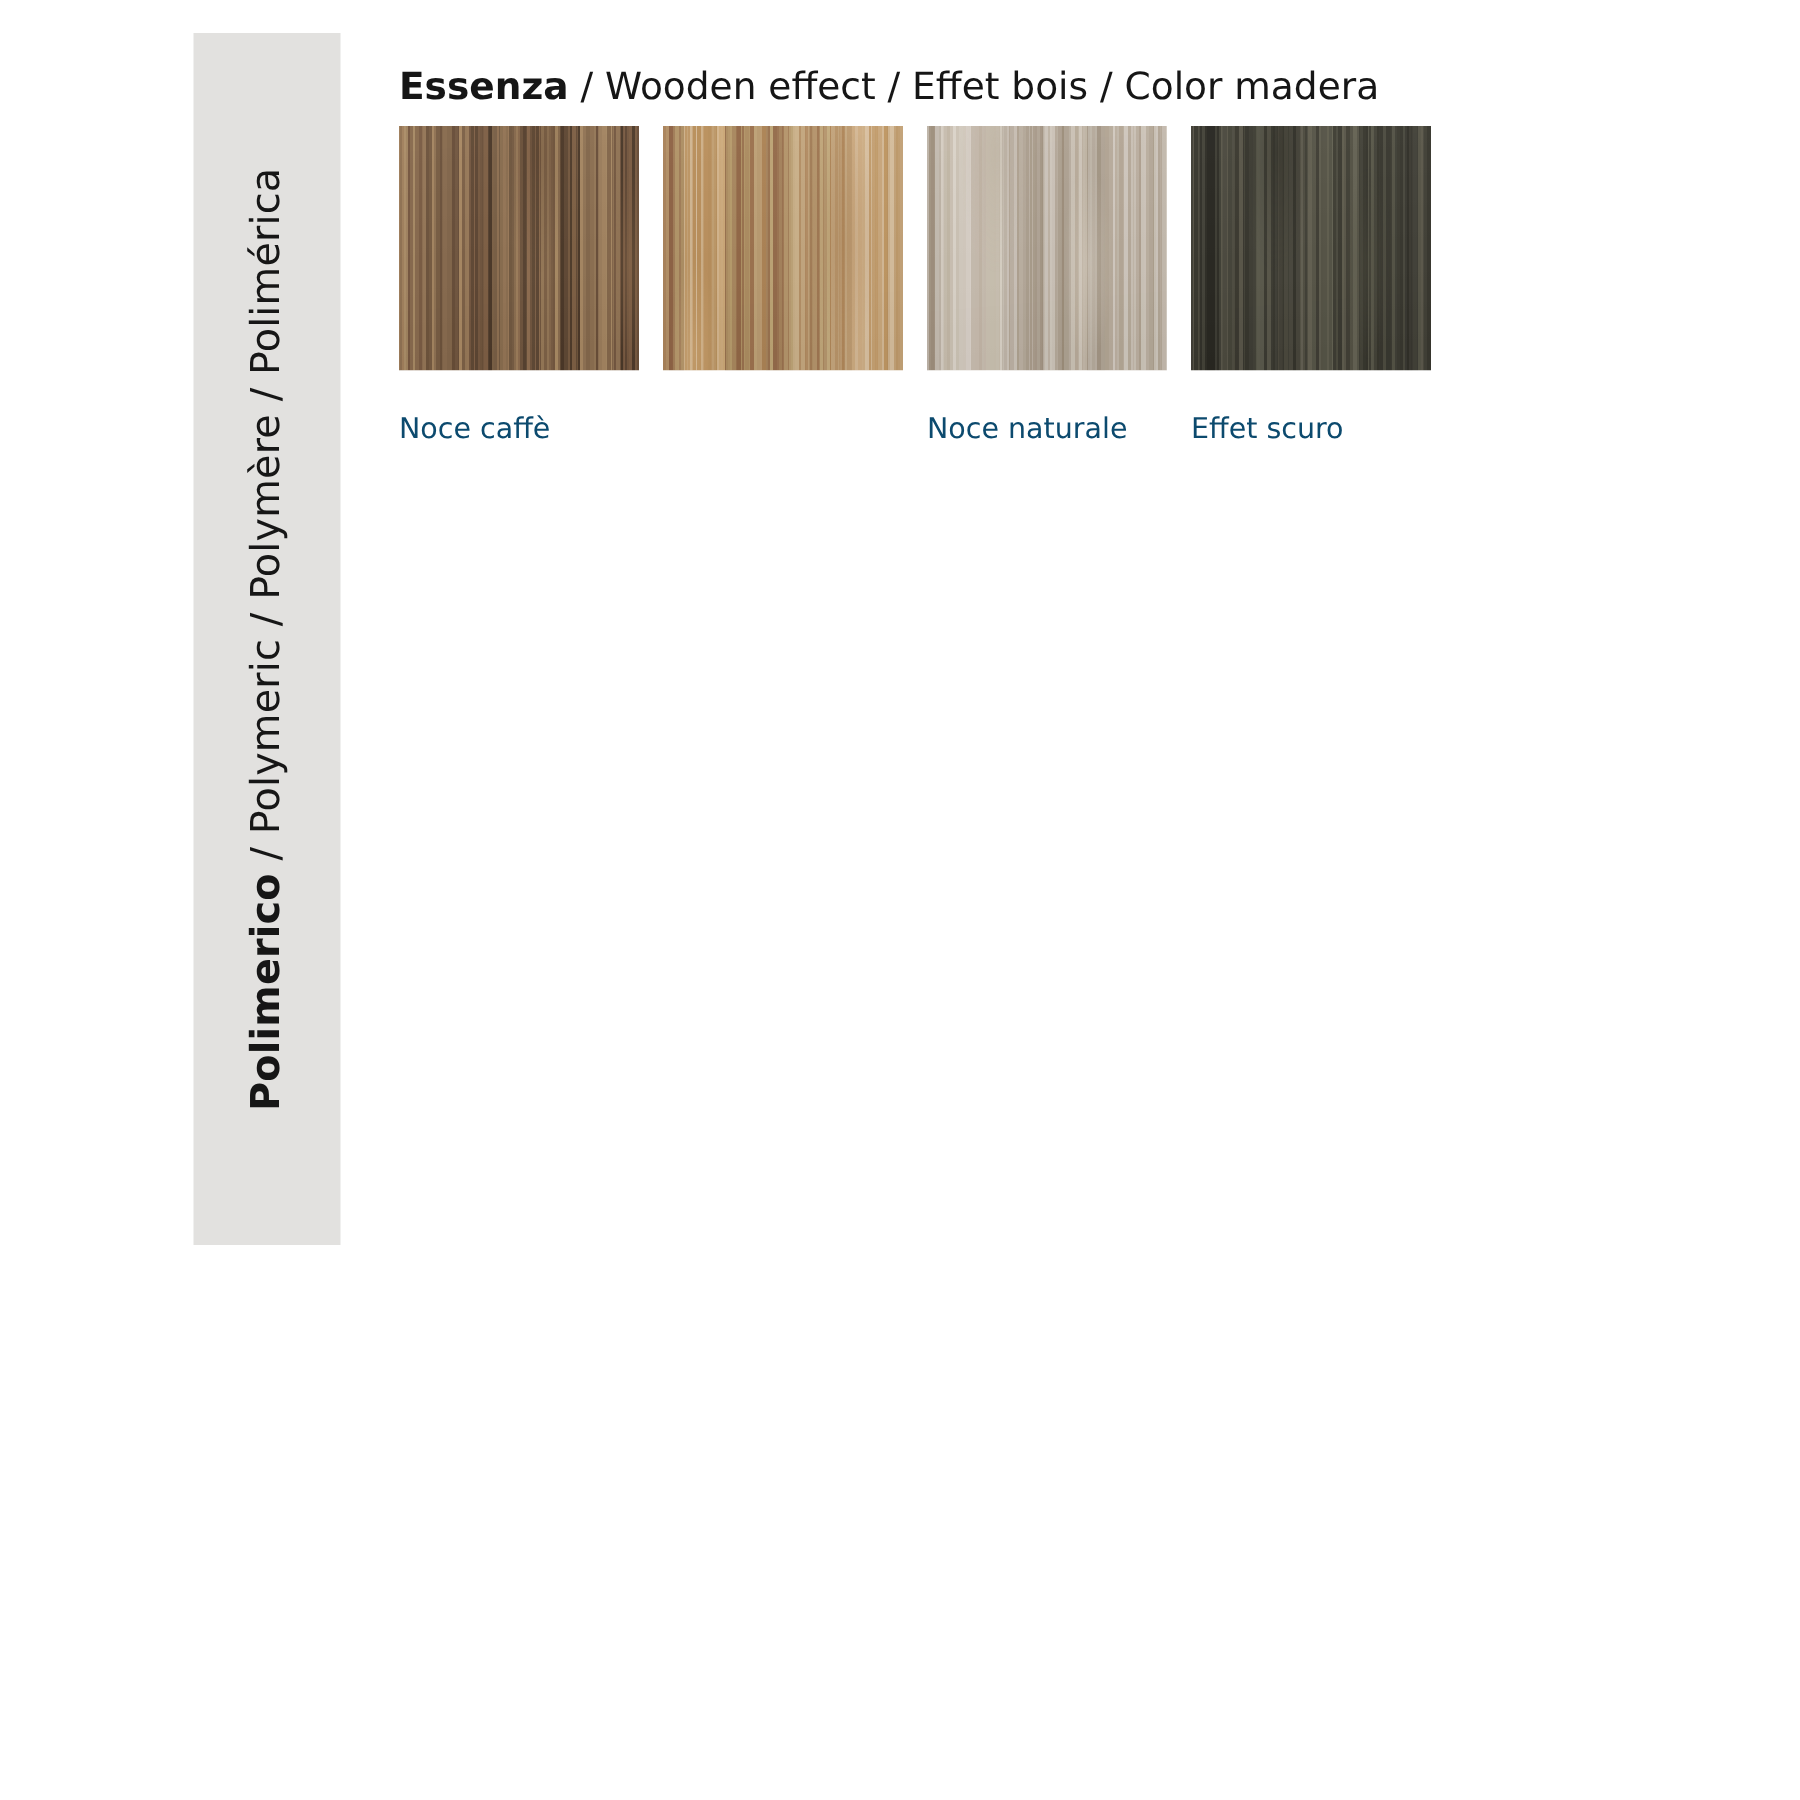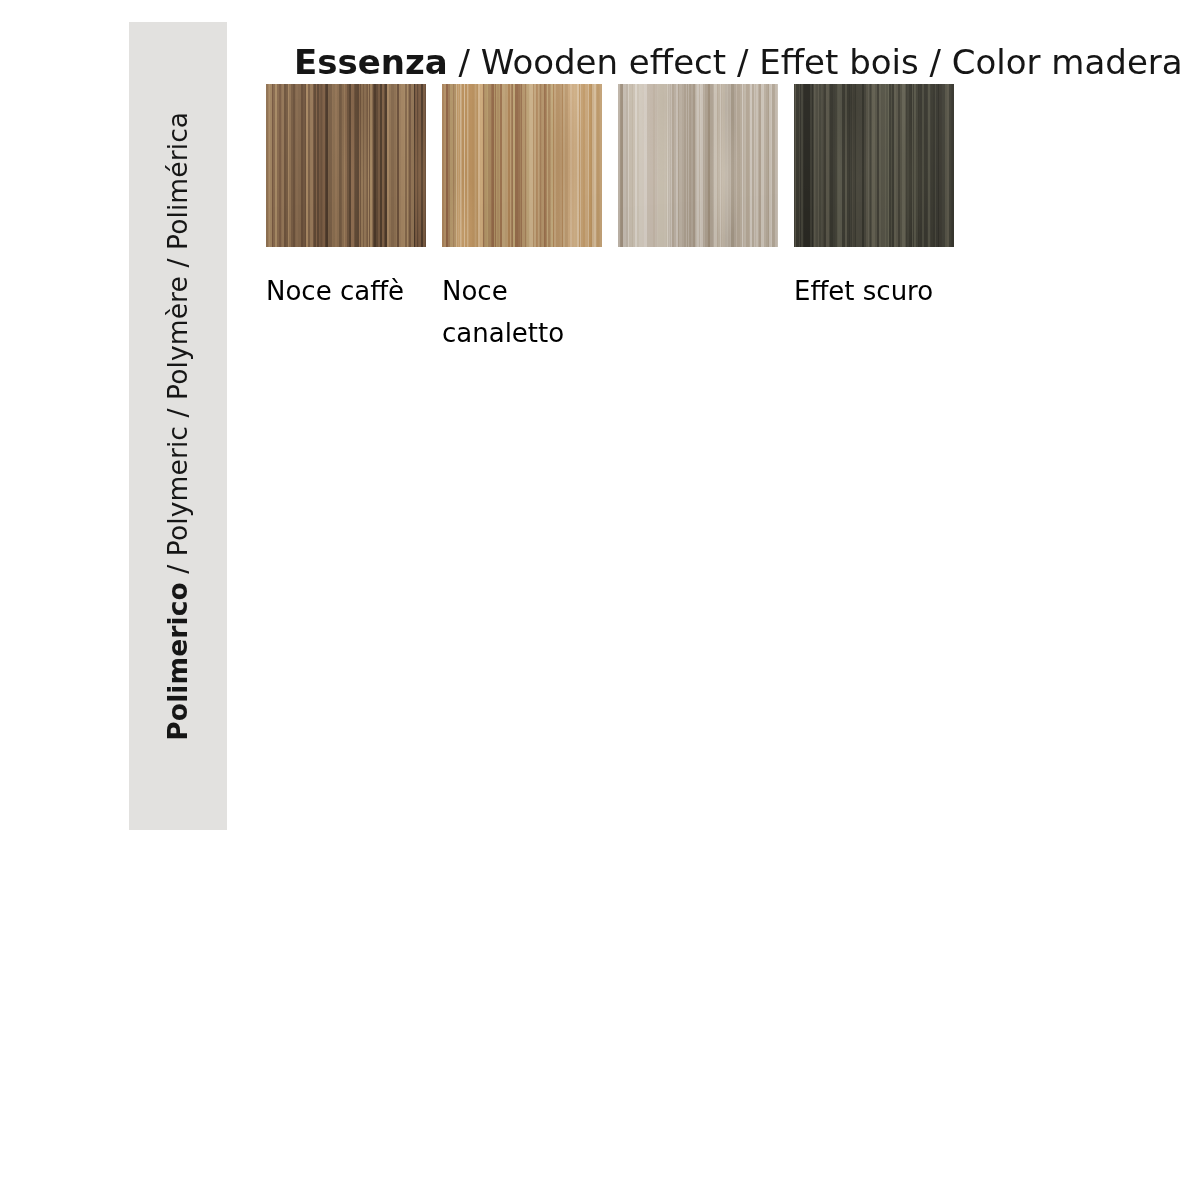--- a/index.html
+++ b/index.html
@@ -55,25 +55,24 @@
     position: absolute;
     left: 266px;
     top: 0;
     width: 900px;
   }
 
   .title {
     position: absolute;
     left: 0;
     top: 44px;
-    font-size: 34px;
+    font-size: 25px;
     line-height: 1.1;
     white-space: nowrap;
     color: #161616;
-    margin-left: 28px;
   }
   .title .strong {
     font-weight: 700;
   }
   .title .light {
     font-weight: 400;
   }
 
   
   .swatch-grid {
@@ -103,24 +102,24 @@
     opacity: 0.55;
   }
   .grain-figure {
     position: absolute;
     inset: 0;
     opacity: 0.30;
   }
 
   .swatch-name {
     margin-top: 24px;
-    font-size: 26px;
+    font-size: 19px;
     line-height: 1.6;
     font-weight: 400;
-    color: #000000;
+    color: #0c4a6e;
     max-width: 150px;
   }
 </style>
 </head>
 <body>
 
 <div class="sidebar">
   <div class="sidebar-label-wrap">
     <div class="sidebar-label"><span class="strong">Polimerico</span><span class="light"> / Polymeric / Polymère / Polimérica</span></div>
   </div>
@@ -140,29 +139,29 @@
       </div>
       <div class="swatch-name">Noce caffè</div>
     </div>
 
     <div class="swatch-cell">
       <div class="swatch-chip">
         <div class="grain" style="background: linear-gradient(90deg, rgb(180, 146, 105) 0%, rgb(180, 146, 105) 2.56%, rgb(164, 129, 90) 2.56%, rgb(164, 129, 90) 8.71%, rgb(200, 167, 125) 8.71%, rgb(200, 167, 125) 18.9%, rgb(198, 166, 124) 18.9%, rgb(198, 166, 124) 22.32%, rgb(209, 177, 134) 22.32%, rgb(209, 177, 134) 25.93%, rgb(164, 129, 89) 25.93%, rgb(164, 129, 89) 36.38%, rgb(174, 139, 99) 36.38%, rgb(174, 139, 99) 40.33%, rgb(190, 157, 116) 40.33%, rgb(190, 157, 116) 42.85%, rgb(166, 131, 92) 42.85%, rgb(166, 131, 92) 49.86%, rgb(172, 138, 98) 49.86%, rgb(172, 138, 98) 54.14%, rgb(186, 152, 111) 54.14%, rgb(186, 152, 111) 60.63%, rgb(173, 139, 99) 60.63%, rgb(173, 139, 99) 69.49%, rgb(191, 158, 117) 69.49%, rgb(191, 158, 117) 78.66%, rgb(205, 172, 130) 78.66%, rgb(205, 172, 130) 84.85%, rgb(203, 170, 128) 84.85%, rgb(203, 170, 128) 93.21%, rgb(198, 166, 124) 93.21%, rgb(198, 166, 124) 100%);"></div>
         <div class="grain-fine" style="background: linear-gradient(90deg, rgba(0, 0, 0, 0.243) 0%, rgba(0, 0, 0, 0.243) 1.39%, rgba(0, 0, 0, 0.043) 1.39%, rgba(0, 0, 0, 0.043) 2.46%, rgba(0, 0, 0, 0.43) 2.46%, rgba(0, 0, 0, 0.43) 4.04%, rgba(0, 0, 0, 0.07) 4.04%, rgba(0, 0, 0, 0.07) 5.16%, rgba(255, 255, 255, 0.27) 5.16%, rgba(255, 255, 255, 0.27) 6.64%, rgba(0, 0, 0, 0.067) 6.64%, rgba(0, 0, 0, 0.067) 7.64%, rgba(255, 255, 255, 0.184) 7.64%, rgba(255, 255, 255, 0.184) 9.11%, rgba(0, 0, 0, 0.345) 9.11%, rgba(0, 0, 0, 0.345) 10.2%, rgba(0, 0, 0, 0.106) 10.2%, rgba(0, 0, 0, 0.106) 10.57%, rgba(0, 0, 0, 0.353) 10.57%, rgba(0, 0, 0, 0.353) 11.43%, rgba(255, 255, 255, 0.286) 11.43%, rgba(255, 255, 255, 0.286) 12.05%, rgba(0, 0, 0, 0.027) 12.05%, rgba(0, 0, 0, 0.027) 12.66%, rgba(0, 0, 0, 0.49) 12.66%, rgba(0, 0, 0, 0.49) 13.89%, rgba(255, 255, 255, 0.408) 13.89%, rgba(255, 255, 255, 0.408) 14.21%, rgba(0, 0, 0, 0.49) 14.21%, rgba(0, 0, 0, 0.49) 15.85%, rgba(255, 255, 255, 0.165) 15.85%, rgba(255, 255, 255, 0.165) 16.53%, rgba(0, 0, 0, 0.2) 16.53%, rgba(0, 0, 0, 0.2) 17.17%, rgba(0, 0, 0, 0.467) 17.17%, rgba(0, 0, 0, 0.467) 18.63%, rgba(0, 0, 0, 0.482) 18.63%, rgba(0, 0, 0, 0.482) 19.96%, rgba(0, 0, 0, 0.353) 19.96%, rgba(0, 0, 0, 0.353) 20.47%, rgba(0, 0, 0, 0.145) 20.47%, rgba(0, 0, 0, 0.145) 21.13%, rgba(0, 0, 0, 0.314) 21.13%, rgba(0, 0, 0, 0.314) 21.88%, rgba(0, 0, 0, 0.455) 21.88%, rgba(0, 0, 0, 0.455) 22.5%, rgba(255, 255, 255, 0.082) 22.5%, rgba(255, 255, 255, 0.082) 23.53%, rgba(0, 0, 0, 0.184) 23.53%, rgba(0, 0, 0, 0.184) 24.26%, rgba(0, 0, 0, 0.13) 24.26%, rgba(0, 0, 0, 0.13) 24.81%, rgba(0, 0, 0, 0.227) 24.81%, rgba(0, 0, 0, 0.227) 26.4%, rgba(255, 255, 255, 0.153) 26.4%, rgba(255, 255, 255, 0.153) 27.16%, rgba(255, 255, 255, 0.275) 27.16%, rgba(255, 255, 255, 0.275) 27.85%, rgba(255, 255, 255, 0.37) 27.85%, rgba(255, 255, 255, 0.37) 28.92%, rgba(255, 255, 255, 0.086) 28.92%, rgba(255, 255, 255, 0.086) 30.33%, rgba(0, 0, 0, 0.2) 30.33%, rgba(0, 0, 0, 0.2) 31.03%, rgba(0, 0, 0, 0.36) 31.03%, rgba(0, 0, 0, 0.36) 32.54%, rgba(255, 255, 255, 0.227) 32.54%, rgba(255, 255, 255, 0.227) 33.03%, rgba(0, 0, 0, 0.22) 33.03%, rgba(0, 0, 0, 0.22) 33.72%, rgba(255, 255, 255, 0.282) 33.72%, rgba(255, 255, 255, 0.282) 34.35%, rgba(255, 255, 255, 0.153) 34.35%, rgba(255, 255, 255, 0.153) 35.68%, rgba(255, 255, 255, 0.286) 35.68%, rgba(255, 255, 255, 0.286) 36.18%, rgba(0, 0, 0, 0.39) 36.18%, rgba(0, 0, 0, 0.39) 37.76%, rgba(255, 255, 255, 0.345) 37.76%, rgba(255, 255, 255, 0.345) 39.31%, rgba(255, 255, 255, 0.235) 39.31%, rgba(255, 255, 255, 0.235) 40.56%, rgba(0, 0, 0, 0.04) 40.56%, rgba(0, 0, 0, 0.04) 41.37%, rgba(0, 0, 0, 0.486) 41.37%, rgba(0, 0, 0, 0.486) 42.79%, rgba(255, 255, 255, 0.02) 42.79%, rgba(255, 255, 255, 0.02) 43.17%, rgba(0, 0, 0, 0.035) 43.17%, rgba(0, 0, 0, 0.035) 43.57%, rgba(0, 0, 0, 0.23) 43.57%, rgba(0, 0, 0, 0.23) 44.59%, rgba(255, 255, 255, 0.482) 44.59%, rgba(255, 255, 255, 0.482) 45.71%, rgba(0, 0, 0, 0.337) 45.71%, rgba(0, 0, 0, 0.337) 46.79%, rgba(0, 0, 0, 0.345) 46.79%, rgba(0, 0, 0, 0.345) 47.44%, rgba(0, 0, 0, 0.21) 47.44%, rgba(0, 0, 0, 0.21) 48.44%, rgba(0, 0, 0, 0.02) 48.44%, rgba(0, 0, 0, 0.02) 49.51%, rgba(0, 0, 0, 0.263) 49.51%, rgba(0, 0, 0, 0.263) 50.3%, rgba(255, 255, 255, 0.17) 50.3%, rgba(255, 255, 255, 0.17) 51.99%, rgba(0, 0, 0, 0.16) 51.99%, rgba(0, 0, 0, 0.16) 52.63%, rgba(255, 255, 255, 0.263) 52.63%, rgba(255, 255, 255, 0.263) 53.42%, rgba(255, 255, 255, 0.384) 53.42%, rgba(255, 255, 255, 0.384) 54.96%, rgba(255, 255, 255, 0.45) 54.96%, rgba(255, 255, 255, 0.45) 56.65%, rgba(0, 0, 0, 0.137) 56.65%, rgba(0, 0, 0, 0.137) 57.54%, rgba(255, 255, 255, 0.247) 57.54%, rgba(255, 255, 255, 0.247) 59.05%, rgba(0, 0, 0, 0.26) 59.05%, rgba(0, 0, 0, 0.26) 59.45%, rgba(0, 0, 0, 0.18) 59.45%, rgba(0, 0, 0, 0.18) 60.29%, rgba(255, 255, 255, 0.157) 60.29%, rgba(255, 255, 255, 0.157) 61.26%, rgba(0, 0, 0, 0.22) 61.26%, rgba(0, 0, 0, 0.22) 61.96%, rgba(255, 255, 255, 0.04) 61.96%, rgba(255, 255, 255, 0.04) 62.54%, rgba(255, 255, 255, 0.15) 62.54%, rgba(255, 255, 255, 0.15) 64.05%, rgba(0, 0, 0, 0.435) 64.05%, rgba(0, 0, 0, 0.435) 64.37%, rgba(0, 0, 0, 0.314) 64.37%, rgba(0, 0, 0, 0.314) 64.93%, rgba(0, 0, 0, 0.08) 64.93%, rgba(0, 0, 0, 0.08) 65.36%, rgba(255, 255, 255, 0.427) 65.36%, rgba(255, 255, 255, 0.427) 66.5%, rgba(0, 0, 0, 0.043) 66.5%, rgba(0, 0, 0, 0.043) 67.19%, rgba(255, 255, 255, 0.173) 67.19%, rgba(255, 255, 255, 0.173) 68.14%, rgba(255, 255, 255, 0.498) 68.14%, rgba(255, 255, 255, 0.498) 69.51%, rgba(0, 0, 0, 0.447) 69.51%, rgba(0, 0, 0, 0.447) 69.86%, rgba(255, 255, 255, 0.114) 69.86%, rgba(255, 255, 255, 0.114) 71.52%, rgba(0, 0, 0, 0.192) 71.52%, rgba(0, 0, 0, 0.192) 72.82%, rgba(255, 255, 255, 0.07) 72.82%, rgba(255, 255, 255, 0.07) 73.43%, rgba(0, 0, 0, 0.157) 73.43%, rgba(0, 0, 0, 0.157) 73.95%, rgba(0, 0, 0, 0.043) 73.95%, rgba(0, 0, 0, 0.043) 74.73%, rgba(0, 0, 0, 0.427) 74.73%, rgba(0, 0, 0, 0.427) 75.41%, rgba(0, 0, 0, 0.267) 75.41%, rgba(0, 0, 0, 0.267) 75.92%, rgba(255, 255, 255, 0.208) 75.92%, rgba(255, 255, 255, 0.208) 76.67%, rgba(0, 0, 0, 0.05) 76.67%, rgba(0, 0, 0, 0.05) 78.32%, rgba(0, 0, 0, 0.03) 78.32%, rgba(0, 0, 0, 0.03) 79.95%, rgba(255, 255, 255, 0.275) 79.95%, rgba(255, 255, 255, 0.275) 81.31%, rgba(255, 255, 255, 0.035) 81.31%, rgba(255, 255, 255, 0.035) 82.79%, rgba(255, 255, 255, 0.106) 82.79%, rgba(255, 255, 255, 0.106) 83.19%, rgba(255, 255, 255, 0.063) 83.19%, rgba(255, 255, 255, 0.063) 84.21%, rgba(255, 255, 255, 0.455) 84.21%, rgba(255, 255, 255, 0.455) 85.71%, rgba(0, 0, 0, 0.29) 85.71%, rgba(0, 0, 0, 0.29) 86.52%, rgba(255, 255, 255, 0.298) 86.52%, rgba(255, 255, 255, 0.298) 86.98%, rgba(0, 0, 0, 0.184) 86.98%, rgba(0, 0, 0, 0.184) 88.18%, rgba(0, 0, 0, 0.314) 88.18%, rgba(0, 0, 0, 0.314) 88.55%, rgba(0, 0, 0, 0.255) 88.55%, rgba(0, 0, 0, 0.255) 88.97%, rgba(0, 0, 0, 0.314) 88.97%, rgba(0, 0, 0, 0.314) 89.57%, rgba(0, 0, 0, 0.055) 89.57%, rgba(0, 0, 0, 0.055) 91.15%, rgba(255, 255, 255, 0.3) 91.15%, rgba(255, 255, 255, 0.3) 92.16%, rgba(0, 0, 0, 0.41) 92.16%, rgba(0, 0, 0, 0.41) 93.61%, rgba(255, 255, 255, 0.227) 93.61%, rgba(255, 255, 255, 0.227) 94.71%, rgba(255, 255, 255, 0.48) 94.71%, rgba(255, 255, 255, 0.48) 96.1%, rgba(0, 0, 0, 0.07) 96.1%, rgba(0, 0, 0, 0.07) 97.08%, rgba(0, 0, 0, 0.27) 97.08%, rgba(0, 0, 0, 0.27) 97.96%, rgba(0, 0, 0, 0.176) 97.96%, rgba(0, 0, 0, 0.176) 98.65%, rgba(0, 0, 0, 0.055) 98.65%, rgba(0, 0, 0, 0.055) 100%);"></div>
         <div class="grain-figure" style="background: radial-gradient(22% 70% at 75% 48%, rgb(163, 128, 89) 0%, rgba(0, 0, 0, 0) 70%), radial-gradient(14% 55% at 13% 93%, rgb(210, 178, 135) 0%, rgba(0, 0, 0, 0) 72%), linear-gradient(175deg, rgba(255, 255, 255, 0.1) 0%, rgba(0, 0, 0, 0.12) 100%);"></div>
       </div>
-      <div class="swatch-name">Noce canaletto</div>
     </div>
 
     <div class="swatch-cell">
       <div class="swatch-chip">
         <div class="grain" style="background: linear-gradient(90deg, rgb(177, 165, 150) 0%, rgb(177, 165, 150) 3.12%, rgb(180, 168, 153) 3.12%, rgb(180, 168, 153) 6.02%, rgb(207, 198, 185) 6.02%, rgb(207, 198, 185) 16.06%, rgb(206, 196, 184) 16.06%, rgb(206, 196, 184) 24.4%, rgb(211, 203, 190) 24.4%, rgb(211, 203, 190) 31.14%, rgb(188, 177, 163) 31.14%, rgb(188, 177, 163) 41.16%, rgb(177, 165, 150) 41.16%, rgb(177, 165, 150) 48.85%, rgb(189, 178, 164) 48.85%, rgb(189, 178, 164) 54.63%, rgb(178, 166, 151) 54.63%, rgb(178, 166, 151) 60.13%, rgb(199, 189, 175) 60.13%, rgb(199, 189, 175) 66.83%, rgb(178, 167, 152) 66.83%, rgb(178, 167, 152) 73.96%, rgb(192, 181, 167) 73.96%, rgb(192, 181, 167) 83.78%, rgb(192, 181, 167) 83.78%, rgb(192, 181, 167) 91.1%, rgb(188, 177, 163) 91.1%, rgb(188, 177, 163) 99.72%, rgb(201, 191, 178) 99.72%, rgb(201, 191, 178) 100%);"></div>
         <div class="grain-fine" style="background: linear-gradient(90deg, rgba(255, 255, 255, 0.3) 0%, rgba(255, 255, 255, 0.3) 0.99%, rgba(0, 0, 0, 0.318) 0.99%, rgba(0, 0, 0, 0.318) 1.8%, rgba(0, 0, 0, 0.43) 1.8%, rgba(0, 0, 0, 0.43) 3.43%, rgba(255, 255, 255, 0.408) 3.43%, rgba(255, 255, 255, 0.408) 5.11%, rgba(255, 255, 255, 0.224) 5.11%, rgba(255, 255, 255, 0.224) 6.66%, rgba(255, 255, 255, 0.02) 6.66%, rgba(255, 255, 255, 0.02) 7.16%, rgba(0, 0, 0, 0.28) 7.16%, rgba(0, 0, 0, 0.28) 8.47%, rgba(0, 0, 0, 0.482) 8.47%, rgba(0, 0, 0, 0.482) 9.51%, rgba(0, 0, 0, 0.153) 9.51%, rgba(0, 0, 0, 0.153) 10.8%, rgba(255, 255, 255, 0.427) 10.8%, rgba(255, 255, 255, 0.427) 12.15%, rgba(0, 0, 0, 0.094) 12.15%, rgba(0, 0, 0, 0.094) 13.37%, rgba(255, 255, 255, 0.133) 13.37%, rgba(255, 255, 255, 0.133) 15.06%, rgba(255, 255, 255, 0.106) 15.06%, rgba(255, 255, 255, 0.106) 16.28%, rgba(255, 255, 255, 0.353) 16.28%, rgba(255, 255, 255, 0.353) 17.97%, rgba(255, 255, 255, 0.46) 17.97%, rgba(255, 255, 255, 0.46) 18.31%, rgba(0, 0, 0, 0.235) 18.31%, rgba(0, 0, 0, 0.235) 19.91%, rgba(0, 0, 0, 0.255) 19.91%, rgba(0, 0, 0, 0.255) 21.28%, rgba(0, 0, 0, 0.26) 21.28%, rgba(0, 0, 0, 0.26) 21.81%, rgba(0, 0, 0, 0.447) 21.81%, rgba(0, 0, 0, 0.447) 22.93%, rgba(0, 0, 0, 0.204) 22.93%, rgba(0, 0, 0, 0.204) 23.94%, rgba(0, 0, 0, 0.255) 23.94%, rgba(0, 0, 0, 0.255) 24.76%, rgba(0, 0, 0, 0.373) 24.76%, rgba(0, 0, 0, 0.373) 26.32%, rgba(0, 0, 0, 0.392) 26.32%, rgba(0, 0, 0, 0.392) 27.87%, rgba(0, 0, 0, 0.404) 27.87%, rgba(0, 0, 0, 0.404) 28.76%, rgba(0, 0, 0, 0.337) 28.76%, rgba(0, 0, 0, 0.337) 29.9%, rgba(0, 0, 0, 0.467) 29.9%, rgba(0, 0, 0, 0.467) 30.62%, rgba(255, 255, 255, 0.204) 30.62%, rgba(255, 255, 255, 0.204) 31.71%, rgba(255, 255, 255, 0.353) 31.71%, rgba(255, 255, 255, 0.353) 32.27%, rgba(255, 255, 255, 0.086) 32.27%, rgba(255, 255, 255, 0.086) 33.26%, rgba(255, 255, 255, 0.435) 33.26%, rgba(255, 255, 255, 0.435) 34.01%, rgba(0, 0, 0, 0.247) 34.01%, rgba(0, 0, 0, 0.247) 34.71%, rgba(255, 255, 255, 0.008) 34.71%, rgba(255, 255, 255, 0.008) 36.36%, rgba(255, 255, 255, 0.41) 36.36%, rgba(255, 255, 255, 0.41) 37.51%, rgba(0, 0, 0, 0.345) 37.51%, rgba(0, 0, 0, 0.345) 38.26%, rgba(0, 0, 0, 0.008) 38.26%, rgba(0, 0, 0, 0.008) 39.91%, rgba(0, 0, 0, 0.196) 39.91%, rgba(0, 0, 0, 0.196) 41.37%, rgba(0, 0, 0, 0.11) 41.37%, rgba(0, 0, 0, 0.11) 42.37%, rgba(255, 255, 255, 0.235) 42.37%, rgba(255, 255, 255, 0.235) 42.93%, rgba(0, 0, 0, 0.18) 42.93%, rgba(0, 0, 0, 0.18) 43.74%, rgba(255, 255, 255, 0.227) 43.74%, rgba(255, 255, 255, 0.227) 44.34%, rgba(0, 0, 0, 0.16) 44.34%, rgba(0, 0, 0, 0.16) 45.12%, rgba(0, 0, 0, 0.21) 45.12%, rgba(0, 0, 0, 0.21) 45.91%, rgba(0, 0, 0, 0.01) 45.91%, rgba(0, 0, 0, 0.01) 46.94%, rgba(0, 0, 0, 0.27) 46.94%, rgba(0, 0, 0, 0.27) 47.95%, rgba(0, 0, 0, 0.36) 47.95%, rgba(0, 0, 0, 0.36) 48.28%, rgba(255, 255, 255, 0.204) 48.28%, rgba(255, 255, 255, 0.204) 49.17%, rgba(255, 255, 255, 0.435) 49.17%, rgba(255, 255, 255, 0.435) 50.33%, rgba(255, 255, 255, 0.024) 50.33%, rgba(255, 255, 255, 0.024) 51.21%, rgba(255, 255, 255, 0.494) 51.21%, rgba(255, 255, 255, 0.494) 52.11%, rgba(255, 255, 255, 0.38) 52.11%, rgba(255, 255, 255, 0.38) 53.27%, rgba(0, 0, 0, 0.204) 53.27%, rgba(0, 0, 0, 0.204) 54%, rgba(0, 0, 0, 0.12) 54%, rgba(0, 0, 0, 0.12) 55.66%, rgba(0, 0, 0, 0.16) 55.66%, rgba(0, 0, 0, 0.16) 56.27%, rgba(0, 0, 0, 0.49) 56.27%, rgba(0, 0, 0, 0.49) 57.25%, rgba(0, 0, 0, 0.082) 57.25%, rgba(0, 0, 0, 0.082) 58.73%, rgba(0, 0, 0, 0.063) 58.73%, rgba(0, 0, 0, 0.063) 59.1%, rgba(255, 255, 255, 0.137) 59.1%, rgba(255, 255, 255, 0.137) 60.55%, rgba(255, 255, 255, 0.12) 60.55%, rgba(255, 255, 255, 0.12) 61.8%, rgba(0, 0, 0, 0.475) 61.8%, rgba(0, 0, 0, 0.475) 62.76%, rgba(0, 0, 0, 0.267) 62.76%, rgba(0, 0, 0, 0.267) 63.49%, rgba(255, 255, 255, 0.224) 63.49%, rgba(255, 255, 255, 0.224) 64.54%, rgba(0, 0, 0, 0.35) 64.54%, rgba(0, 0, 0, 0.35) 65.16%, rgba(0, 0, 0, 0.145) 65.16%, rgba(0, 0, 0, 0.145) 65.77%, rgba(0, 0, 0, 0.24) 65.77%, rgba(0, 0, 0, 0.24) 66.95%, rgba(255, 255, 255, 0.192) 66.95%, rgba(255, 255, 255, 0.192) 67.43%, rgba(255, 255, 255, 0.19) 67.43%, rgba(255, 255, 255, 0.19) 68.07%, rgba(255, 255, 255, 0.282) 68.07%, rgba(255, 255, 255, 0.282) 68.57%, rgba(255, 255, 255, 0.063) 68.57%, rgba(255, 255, 255, 0.063) 69.83%, rgba(255, 255, 255, 0.192) 69.83%, rgba(255, 255, 255, 0.192) 70.77%, rgba(0, 0, 0, 0.337) 70.77%, rgba(0, 0, 0, 0.337) 72.35%, rgba(0, 0, 0, 0.043) 72.35%, rgba(0, 0, 0, 0.043) 73.66%, rgba(0, 0, 0, 0.06) 73.66%, rgba(0, 0, 0, 0.06) 74.25%, rgba(0, 0, 0, 0.392) 74.25%, rgba(0, 0, 0, 0.392) 75.95%, rgba(0, 0, 0, 0.216) 75.95%, rgba(0, 0, 0, 0.216) 77.33%, rgba(255, 255, 255, 0.494) 77.33%, rgba(255, 255, 255, 0.494) 78.19%, rgba(0, 0, 0, 0.11) 78.19%, rgba(0, 0, 0, 0.11) 78.97%, rgba(255, 255, 255, 0.047) 78.97%, rgba(255, 255, 255, 0.047) 80.12%, rgba(0, 0, 0, 0.345) 80.12%, rgba(0, 0, 0, 0.345) 81.6%, rgba(0, 0, 0, 0.173) 81.6%, rgba(0, 0, 0, 0.173) 82.24%, rgba(255, 255, 255, 0.447) 82.24%, rgba(255, 255, 255, 0.447) 83.84%, rgba(0, 0, 0, 0.267) 83.84%, rgba(0, 0, 0, 0.267) 85.1%, rgba(255, 255, 255, 0.286) 85.1%, rgba(255, 255, 255, 0.286) 85.85%, rgba(255, 255, 255, 0.024) 85.85%, rgba(255, 255, 255, 0.024) 86.29%, rgba(255, 255, 255, 0.29) 86.29%, rgba(255, 255, 255, 0.29) 87.23%, rgba(0, 0, 0, 0.133) 87.23%, rgba(0, 0, 0, 0.133) 88.37%, rgba(0, 0, 0, 0.475) 88.37%, rgba(0, 0, 0, 0.475) 89.34%, rgba(255, 255, 255, 0.365) 89.34%, rgba(255, 255, 255, 0.365) 90.49%, rgba(255, 255, 255, 0.396) 90.49%, rgba(255, 255, 255, 0.396) 91.07%, rgba(0, 0, 0, 0.027) 91.07%, rgba(0, 0, 0, 0.027) 92.46%, rgba(0, 0, 0, 0.208) 92.46%, rgba(0, 0, 0, 0.208) 94.03%, rgba(0, 0, 0, 0.427) 94.03%, rgba(0, 0, 0, 0.427) 94.53%, rgba(255, 255, 255, 0.32) 94.53%, rgba(255, 255, 255, 0.32) 95.53%, rgba(255, 255, 255, 0.475) 95.53%, rgba(255, 255, 255, 0.475) 96.25%, rgba(0, 0, 0, 0.255) 96.25%, rgba(0, 0, 0, 0.255) 97.24%, rgba(0, 0, 0, 0.106) 97.24%, rgba(0, 0, 0, 0.106) 97.61%, rgba(0, 0, 0, 0.204) 97.61%, rgba(0, 0, 0, 0.204) 98.02%, rgba(255, 255, 255, 0.22) 98.02%, rgba(255, 255, 255, 0.22) 99.57%, rgba(255, 255, 255, 0.42) 99.57%, rgba(255, 255, 255, 0.42) 100%);"></div>
         <div class="grain-figure" style="background: radial-gradient(22% 70% at 29% 11%, rgb(177, 165, 150) 0%, rgba(0, 0, 0, 0) 70%), radial-gradient(14% 55% at 67% 56%, rgb(219, 211, 199) 0%, rgba(0, 0, 0, 0) 72%), linear-gradient(175deg, rgba(255, 255, 255, 0.1) 0%, rgba(0, 0, 0, 0.12) 100%);"></div>
       </div>
+      <div class="swatch-name">Noce naturale</div>
     </div>
 
     <div class="swatch-cell">
       <div class="swatch-chip">
         <div class="grain" style="background: linear-gradient(90deg, rgb(74, 72, 61) 0%, rgb(74, 72, 61) 3.67%, rgb(54, 53, 45) 3.67%, rgb(54, 53, 45) 12.32%, rgb(74, 72, 61) 12.32%, rgb(74, 72, 61) 22.22%, rgb(72, 71, 60) 22.22%, rgb(72, 71, 60) 26.47%, rgb(73, 72, 61) 26.47%, rgb(73, 72, 61) 36.35%, rgb(69, 67, 57) 36.35%, rgb(69, 67, 57) 45.95%, rgb(78, 76, 65) 45.95%, rgb(78, 76, 65) 48.37%, rgb(85, 83, 70) 48.37%, rgb(85, 83, 70) 57.41%, rgb(85, 84, 71) 57.41%, rgb(85, 84, 71) 61.4%, rgb(80, 78, 66) 61.4%, rgb(80, 78, 66) 70.51%, rgb(71, 70, 59) 70.51%, rgb(71, 70, 59) 78.29%, rgb(67, 66, 56) 78.29%, rgb(67, 66, 56) 89.06%, rgb(53, 52, 45) 89.06%, rgb(53, 52, 45) 94.54%, rgb(74, 72, 61) 94.54%, rgb(74, 72, 61) 96.59%, rgb(61, 60, 51) 96.59%, rgb(61, 60, 51) 100%);"></div>
         <div class="grain-fine" style="background: linear-gradient(90deg, rgba(0, 0, 0, 0.224) 0%, rgba(0, 0, 0, 0.224) 0.76%, rgba(255, 255, 255, 0.333) 0.76%, rgba(255, 255, 255, 0.333) 1.38%, rgba(0, 0, 0, 0.44) 1.38%, rgba(0, 0, 0, 0.44) 2.83%, rgba(255, 255, 255, 0.06) 2.83%, rgba(255, 255, 255, 0.06) 3.27%, rgba(0, 0, 0, 0.133) 3.27%, rgba(0, 0, 0, 0.133) 4.46%, rgba(255, 255, 255, 0.48) 4.46%, rgba(255, 255, 255, 0.48) 5.8%, rgba(0, 0, 0, 0.25) 5.8%, rgba(0, 0, 0, 0.25) 6.54%, rgba(0, 0, 0, 0.447) 6.54%, rgba(0, 0, 0, 0.447) 7.8%, rgba(0, 0, 0, 0.44) 7.8%, rgba(0, 0, 0, 0.44) 9.12%, rgba(0, 0, 0, 0.44) 9.12%, rgba(0, 0, 0, 0.44) 9.83%, rgba(255, 255, 255, 0.255) 9.83%, rgba(255, 255, 255, 0.255) 10.97%, rgba(0, 0, 0, 0.243) 10.97%, rgba(0, 0, 0, 0.243) 11.85%, rgba(255, 255, 255, 0.36) 11.85%, rgba(255, 255, 255, 0.36) 12.51%, rgba(255, 255, 255, 0.404) 12.51%, rgba(255, 255, 255, 0.404) 12.83%, rgba(255, 255, 255, 0.22) 12.83%, rgba(255, 255, 255, 0.22) 13.46%, rgba(255, 255, 255, 0.047) 13.46%, rgba(255, 255, 255, 0.047) 14.99%, rgba(255, 255, 255, 0.38) 14.99%, rgba(255, 255, 255, 0.38) 15.56%, rgba(0, 0, 0, 0.086) 15.56%, rgba(0, 0, 0, 0.086) 17.17%, rgba(255, 255, 255, 0.125) 17.17%, rgba(255, 255, 255, 0.125) 17.79%, rgba(255, 255, 255, 0.06) 17.79%, rgba(255, 255, 255, 0.06) 18.15%, rgba(0, 0, 0, 0.133) 18.15%, rgba(0, 0, 0, 0.133) 18.51%, rgba(0, 0, 0, 0.384) 18.51%, rgba(0, 0, 0, 0.384) 19.54%, rgba(0, 0, 0, 0.353) 19.54%, rgba(0, 0, 0, 0.353) 20.06%, rgba(255, 255, 255, 0.357) 20.06%, rgba(255, 255, 255, 0.357) 21.66%, rgba(0, 0, 0, 0.424) 21.66%, rgba(0, 0, 0, 0.424) 22.02%, rgba(0, 0, 0, 0.09) 22.02%, rgba(0, 0, 0, 0.09) 22.64%, rgba(0, 0, 0, 0.435) 22.64%, rgba(0, 0, 0, 0.435) 24.17%, rgba(0, 0, 0, 0.227) 24.17%, rgba(0, 0, 0, 0.227) 25.75%, rgba(0, 0, 0, 0.14) 25.75%, rgba(0, 0, 0, 0.14) 26.98%, rgba(255, 255, 255, 0.33) 26.98%, rgba(255, 255, 255, 0.33) 27.43%, rgba(255, 255, 255, 0.48) 27.43%, rgba(255, 255, 255, 0.48) 28.9%, rgba(255, 255, 255, 0.424) 28.9%, rgba(255, 255, 255, 0.424) 30.26%, rgba(0, 0, 0, 0.34) 30.26%, rgba(0, 0, 0, 0.34) 31.7%, rgba(255, 255, 255, 0.384) 31.7%, rgba(255, 255, 255, 0.384) 33.28%, rgba(0, 0, 0, 0.3) 33.28%, rgba(0, 0, 0, 0.3) 34.23%, rgba(0, 0, 0, 0.424) 34.23%, rgba(0, 0, 0, 0.424) 34.86%, rgba(0, 0, 0, 0.17) 34.86%, rgba(0, 0, 0, 0.17) 35.75%, rgba(0, 0, 0, 0.298) 35.75%, rgba(0, 0, 0, 0.298) 36.15%, rgba(255, 255, 255, 0.192) 36.15%, rgba(255, 255, 255, 0.192) 36.68%, rgba(0, 0, 0, 0.024) 36.68%, rgba(0, 0, 0, 0.024) 37.87%, rgba(0, 0, 0, 0.118) 37.87%, rgba(0, 0, 0, 0.118) 38.18%, rgba(0, 0, 0, 0.282) 38.18%, rgba(0, 0, 0, 0.282) 38.8%, rgba(255, 255, 255, 0.153) 38.8%, rgba(255, 255, 255, 0.153) 40.43%, rgba(0, 0, 0, 0.098) 40.43%, rgba(0, 0, 0, 0.098) 40.79%, rgba(255, 255, 255, 0.13) 40.79%, rgba(255, 255, 255, 0.13) 42.49%, rgba(0, 0, 0, 0.424) 42.49%, rgba(0, 0, 0, 0.424) 43.88%, rgba(255, 255, 255, 0.07) 43.88%, rgba(255, 255, 255, 0.07) 45.24%, rgba(255, 255, 255, 0.482) 45.24%, rgba(255, 255, 255, 0.482) 46.75%, rgba(255, 255, 255, 0.055) 46.75%, rgba(255, 255, 255, 0.055) 47.3%, rgba(0, 0, 0, 0.275) 47.3%, rgba(0, 0, 0, 0.275) 48.37%, rgba(0, 0, 0, 0.086) 48.37%, rgba(0, 0, 0, 0.086) 48.94%, rgba(255, 255, 255, 0.314) 48.94%, rgba(255, 255, 255, 0.314) 50.5%, rgba(255, 255, 255, 0.035) 50.5%, rgba(255, 255, 255, 0.035) 52.07%, rgba(0, 0, 0, 0.455) 52.07%, rgba(0, 0, 0, 0.455) 53.27%, rgba(255, 255, 255, 0.22) 53.27%, rgba(255, 255, 255, 0.22) 54.07%, rgba(255, 255, 255, 0.004) 54.07%, rgba(255, 255, 255, 0.004) 55.16%, rgba(255, 255, 255, 0.027) 55.16%, rgba(255, 255, 255, 0.027) 56.69%, rgba(255, 255, 255, 0.224) 56.69%, rgba(255, 255, 255, 0.224) 57.63%, rgba(0, 0, 0, 0.024) 57.63%, rgba(0, 0, 0, 0.024) 58.88%, rgba(255, 255, 255, 0.314) 58.88%, rgba(255, 255, 255, 0.314) 59.33%, rgba(0, 0, 0, 0.482) 59.33%, rgba(0, 0, 0, 0.482) 60.41%, rgba(0, 0, 0, 0.2) 60.41%, rgba(0, 0, 0, 0.2) 60.85%, rgba(0, 0, 0, 0.173) 60.85%, rgba(0, 0, 0, 0.173) 61.33%, rgba(0, 0, 0, 0.48) 61.33%, rgba(0, 0, 0, 0.48) 62.78%, rgba(255, 255, 255, 0.33) 62.78%, rgba(255, 255, 255, 0.33) 63.34%, rgba(255, 255, 255, 0.365) 63.34%, rgba(255, 255, 255, 0.365) 63.89%, rgba(255, 255, 255, 0.192) 63.89%, rgba(255, 255, 255, 0.192) 64.77%, rgba(0, 0, 0, 0.325) 64.77%, rgba(0, 0, 0, 0.325) 66.11%, rgba(255, 255, 255, 0.075) 66.11%, rgba(255, 255, 255, 0.075) 67.47%, rgba(255, 255, 255, 0.48) 67.47%, rgba(255, 255, 255, 0.48) 69.14%, rgba(255, 255, 255, 0.137) 69.14%, rgba(255, 255, 255, 0.137) 69.94%, rgba(0, 0, 0, 0.404) 69.94%, rgba(0, 0, 0, 0.404) 70.33%, rgba(0, 0, 0, 0.09) 70.33%, rgba(0, 0, 0, 0.09) 70.64%, rgba(0, 0, 0, 0.07) 70.64%, rgba(0, 0, 0, 0.07) 71.84%, rgba(0, 0, 0, 0.376) 71.84%, rgba(0, 0, 0, 0.376) 72.95%, rgba(0, 0, 0, 0.443) 72.95%, rgba(0, 0, 0, 0.443) 73.66%, rgba(255, 255, 255, 0.35) 73.66%, rgba(255, 255, 255, 0.35) 74.07%, rgba(0, 0, 0, 0.21) 74.07%, rgba(0, 0, 0, 0.21) 74.91%, rgba(255, 255, 255, 0.463) 74.91%, rgba(255, 255, 255, 0.463) 75.76%, rgba(255, 255, 255, 0.408) 75.76%, rgba(255, 255, 255, 0.408) 76.07%, rgba(0, 0, 0, 0.075) 76.07%, rgba(0, 0, 0, 0.075) 77.54%, rgba(0, 0, 0, 0.427) 77.54%, rgba(0, 0, 0, 0.427) 78.17%, rgba(0, 0, 0, 0.24) 78.17%, rgba(0, 0, 0, 0.24) 78.61%, rgba(0, 0, 0, 0.3) 78.61%, rgba(0, 0, 0, 0.3) 80.09%, rgba(255, 255, 255, 0.26) 80.09%, rgba(255, 255, 255, 0.26) 81.31%, rgba(0, 0, 0, 0.267) 81.31%, rgba(0, 0, 0, 0.267) 82.85%, rgba(0, 0, 0, 0.224) 82.85%, rgba(0, 0, 0, 0.224) 83.17%, rgba(0, 0, 0, 0.13) 83.17%, rgba(0, 0, 0, 0.13) 83.85%, rgba(255, 255, 255, 0.46) 83.85%, rgba(255, 255, 255, 0.46) 85.06%, rgba(0, 0, 0, 0.047) 85.06%, rgba(0, 0, 0, 0.047) 85.69%, rgba(0, 0, 0, 0.196) 85.69%, rgba(0, 0, 0, 0.196) 86.96%, rgba(0, 0, 0, 0.298) 86.96%, rgba(0, 0, 0, 0.298) 88.14%, rgba(255, 255, 255, 0.176) 88.14%, rgba(255, 255, 255, 0.176) 89.8%, rgba(0, 0, 0, 0.153) 89.8%, rgba(0, 0, 0, 0.153) 90.76%, rgba(255, 255, 255, 0.247) 90.76%, rgba(255, 255, 255, 0.247) 91.73%, rgba(255, 255, 255, 0.094) 91.73%, rgba(255, 255, 255, 0.094) 92.11%, rgba(255, 255, 255, 0.282) 92.11%, rgba(255, 255, 255, 0.282) 92.66%, rgba(255, 255, 255, 0.475) 92.66%, rgba(255, 255, 255, 0.475) 94.34%, rgba(255, 255, 255, 0.294) 94.34%, rgba(255, 255, 255, 0.294) 95.83%, rgba(255, 255, 255, 0.424) 95.83%, rgba(255, 255, 255, 0.424) 96.95%, rgba(255, 255, 255, 0.137) 96.95%, rgba(255, 255, 255, 0.137) 98.22%, rgba(0, 0, 0, 0.027) 98.22%, rgba(0, 0, 0, 0.027) 98.53%, rgba(0, 0, 0, 0.157) 98.53%, rgba(0, 0, 0, 0.157) 99.94%, rgba(255, 255, 255, 0.157) 99.94%, rgba(255, 255, 255, 0.157) 100%);"></div>
         <div class="grain-figure" style="background: radial-gradient(22% 70% at 36% 11%, rgb(50, 49, 42) 0%, rgba(0, 0, 0, 0) 70%), radial-gradient(14% 55% at 74% 56%, rgb(86, 84, 71) 0%, rgba(0, 0, 0, 0) 72%), linear-gradient(175deg, rgba(255, 255, 255, 0.1) 0%, rgba(0, 0, 0, 0.12) 100%);"></div>
       </div>
       <div class="swatch-name">Effet scuro</div>
     </div>

